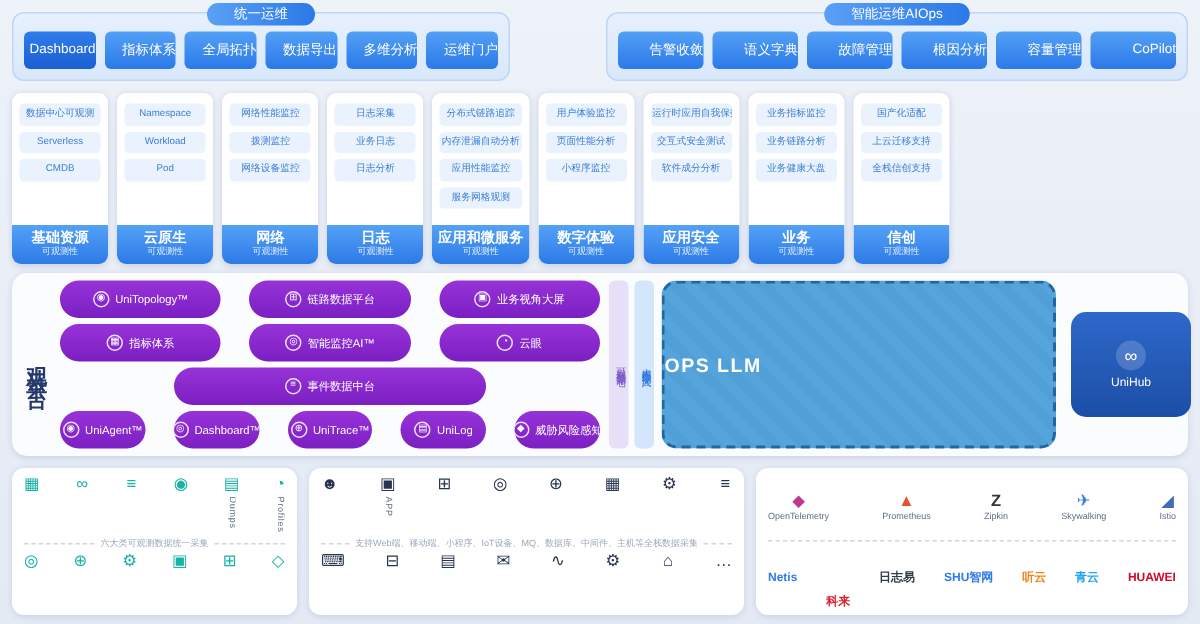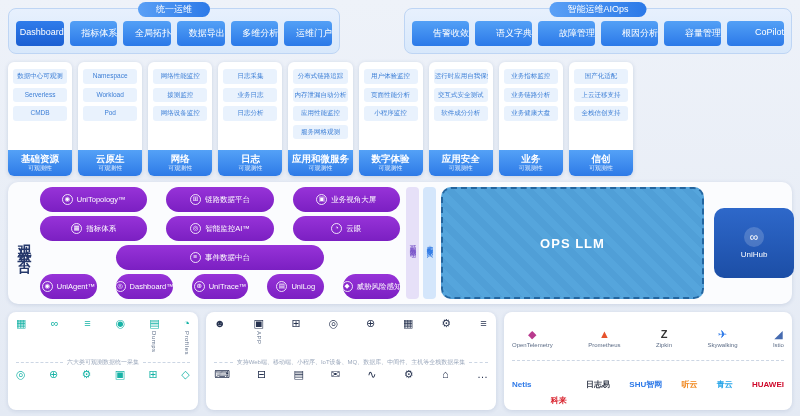--- a/index.html
+++ b/index.html
@@ -28,21 +28,21 @@
 .pills{position:absolute;left:32px;top:5px;width:360px;height:112px;display:flex;flex-direction:column;gap:4px}
 .prow{display:flex;gap:19px;flex:1}
 .prow.center{justify-content:center}
 .pill{flex:1;min-width:0;background:linear-gradient(180deg,#9733d8,#7b1fc2);color:#fff;border-radius:13px;display:flex;align-items:center;justify-content:center;gap:4px;font-size:7.5px;white-space:nowrap;overflow:hidden}
 .prow.center .pill{flex:0 0 58%}
 .pic{flex:0 0 auto;width:11px;height:11px;border:1px solid rgba(255,255,255,.85);border-radius:50%;display:flex;align-items:center;justify-content:center;font-size:6.5px;line-height:1}
 .strip{position:absolute;top:5px;height:112px;width:13px;border-radius:4px;display:flex;align-items:center;justify-content:center}
 .strip span{writing-mode:vertical-rl;font-size:6.5px;letter-spacing:1px}
 .strip.s1{left:398px;background:#e6e0f8;color:#7a55c9}
 .strip.s2{left:415px;background:#d4e6fb;color:#2d79e5}
-.opsllm{position:absolute;left:433px;top:5px;width:263px;height:112px;background:repeating-linear-gradient(45deg,#55a5dc 0 7px,#509fd7 7px 14px);border:2px dashed #23659f;border-radius:10px;display:flex;align-items:center;justify-content:center;color:#fff;font-size:13px;font-weight:bold;letter-spacing:1px}
+.opsllm{position:absolute;left:433px;top:5px;width:263px;height:112px;background:repeating-linear-gradient(45deg,#55a5dc 0 7px,#509fd7 7px 14px);border:2px dashed #23659f;border-radius:10px;display:flex;align-items:center;color:#fff;font-size:13px;font-weight:bold;letter-spacing:1px}
 .unihub{position:absolute;left:706px;top:26px;width:80px;height:70px;background:linear-gradient(180deg,#2e68ca,#1c4ea6);border-radius:10px;display:flex;flex-direction:column;align-items:center;justify-content:center;gap:3px;color:#fff}
 .unihub .logo{width:20px;height:20px;border-radius:50%;background:rgba(255,255,255,.18);display:flex;align-items:center;justify-content:center;font-size:12px;line-height:1}
 .unihub .name{font-size:8px}
 
 .bottom{position:absolute;top:312px;left:8px;width:784px;height:98px;display:flex;gap:8px}
 .bp{background:#fff;border-radius:8px;box-shadow:0 1px 4px rgba(40,70,130,.14);padding:6px 8px 4px;display:flex;flex-direction:column}
 .bp1{width:190px}
 .bp2{flex:1}
 .bp3{width:288px}
 .irow{display:flex;justify-content:space-between;flex:1}

